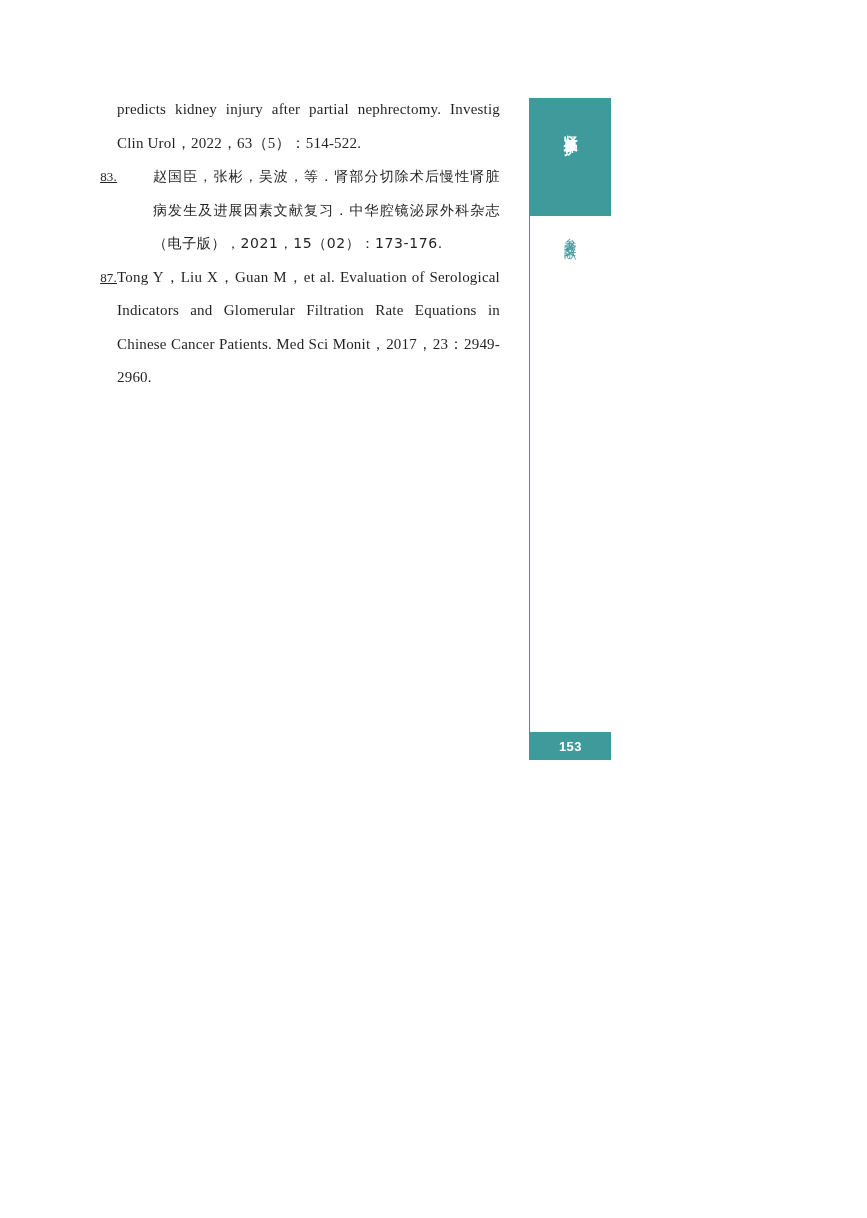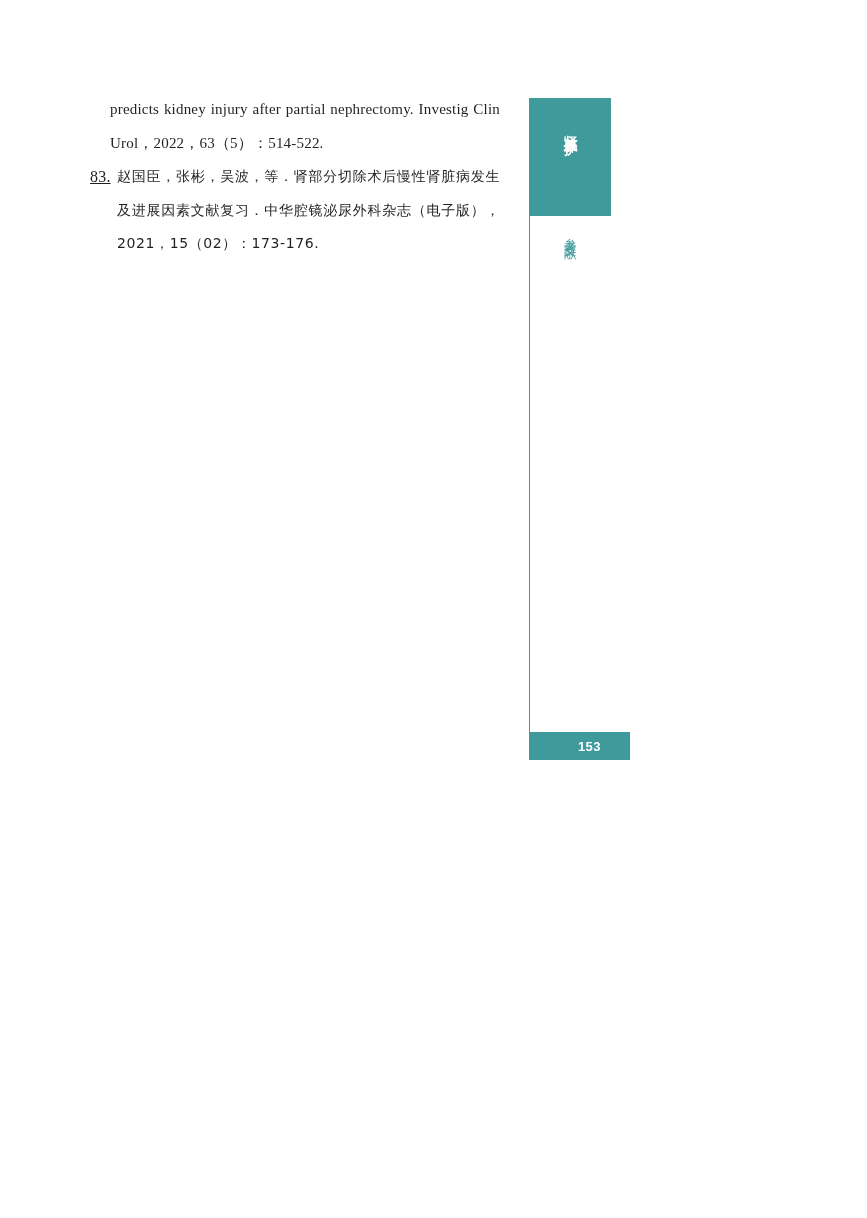--- a/index.html
+++ b/index.html
@@ -81,67 +81,67 @@
     height: 28px;
     background: #3f9a9b;
     color: #ffffff;
     font-family: "Liberation Sans", sans-serif;
     font-size: 13px;
     font-weight: bold;
     display: flex;
     align-items: center;
     justify-content: center;
     letter-spacing: 0.5px;
-    padding-left: 19px;
   }
 
   
   .ref-list {
     position: absolute;
     left: 90px;
     top: 93px;
     width: 410px;
   }
 
   .cont-para {
     font-size: 15px;
     line-height: 33.5px;
     text-align: justify;
     text-justify: inter-ideograph;
-    margin: 0 0 0 20px;
+    margin: 0 0 0 27px;
     letter-spacing: 0.2px;
   }
 
   .ref-item {
     position: relative;
     padding-left: 27px;
     font-size: 15px;
     line-height: 33.5px;
     text-align: justify;
     text-justify: inter-ideograph;
     margin: 0;
     letter-spacing: 0.2px;
   }
   .ref-num {
     position: absolute;
     left: 0;
     top: 0;
     width: 27px;
-    text-align: left;
-    font-size: 16px;
+    text-align: right;
+    font-size: 13px;
     line-height: 33.5px;
     text-decoration: underline;
   }
   .ref-body {
     display: block;
   }
   .ref-body.cjk {
     font-family: "DejaVu Sans", "Liberation Sans", sans-serif;
     font-size: 14px;
     letter-spacing: 0.6px;
+    margin-left: 36px;
   }
   .ref-num.cjk {
     font-family: "Liberation Serif", serif;
   }
   .last-line {
     text-align: left;
   }
 </style>
 </head>
 <body>
@@ -162,16 +162,20 @@
     <p class="cont-para">predicts kidney injury after partial nephrectomy. Investig Clin Urol，2022，63（5）：514-522.</p>
 
     <p class="ref-item">
       <span class="ref-num cjk">83.</span>
       <span class="ref-body cjk">赵国臣，张彬，吴波，等．肾部分切除术后慢性肾脏病发生及进展因素文献复习．中华腔镜泌尿外科杂志（电子版），2021，15（02）：173-176.</span>
     </p>
 
 
 
 
+    <p class="ref-item">
+      <span class="ref-num">87.</span>
+      <span class="ref-body">Tong Y，Liu X，Guan M，et al. Evaluation of Serological Indicators and Glomerular Filtration Rate Equations in Chinese Cancer Patients. Med Sci Monit，2017，23：2949-2960.</span>
+    </p>
 
 
   </div>
 </div>
 
 </body></html>

